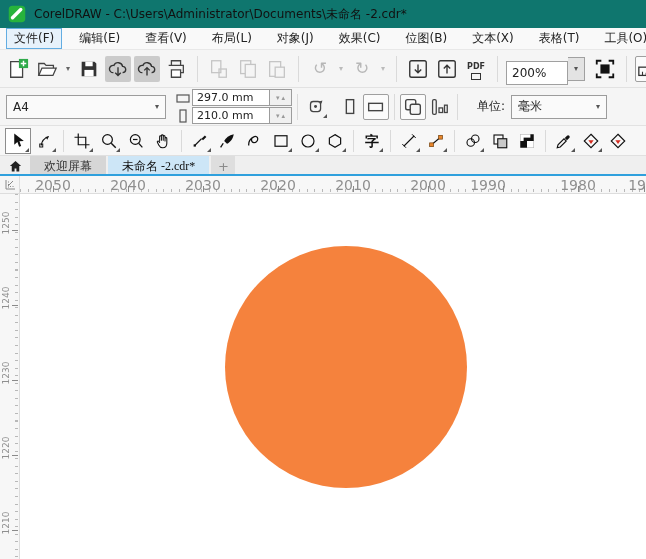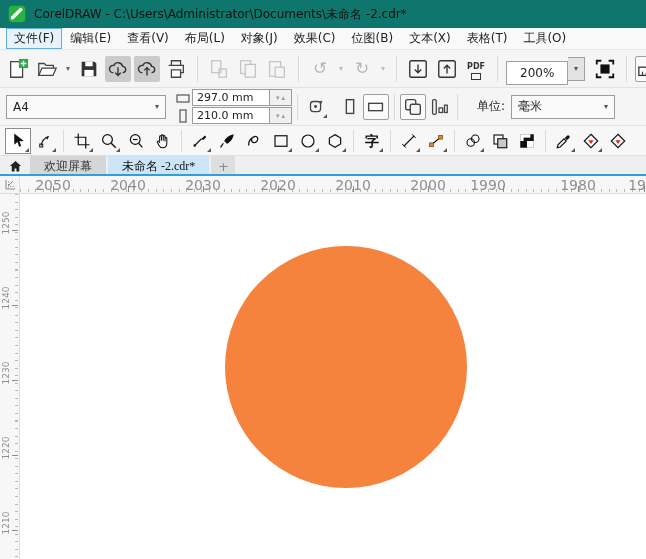--- a/index.html
+++ b/index.html
@@ -7,38 +7,38 @@
   body { font-family:"DejaVu Sans","Liberation Sans",sans-serif; font-size:12px; color:#222; background:#fff; }
   .app { position:relative; width:646px; height:559px; background:#fff; }
 
   
   .titlebar { height:28px; display:flex; align-items:center; gap:8px; padding:0 8px; background:#0f766e; }
   .corel-logo { width:18px; height:18px; flex:0 0 auto; }
   .title-text { font-size:12px; color:#111; white-space:nowrap; }
 
   
   .menubar { height:22px; display:flex; align-items:center; padding:0 6px; background:#f9f9f9; border-bottom:1px solid #e8e8e8; }
-  .menu-item { padding:1px 7px; border:1px solid transparent; white-space:nowrap; }
+  .menu-item { padding:1px 7px; margin-right:9px; border:1px solid transparent; white-space:nowrap; }
   .menu-item.hl { border:1px solid #63ade2; background:#e7f2fb; }
 
   
   .toolbar { height:38px; display:flex; align-items:center; padding:0 5px; gap:3px; background:#f5f5f5; border-bottom:1px solid #e2e2e2; }
   .tbtn { width:26px; height:26px; display:flex; align-items:center; justify-content:center; border:1px solid transparent; border-radius:2px; position:relative; flex:0 0 auto; }
   .tbtn.pressed { background:#cbcbcb; }
   .tbtn.bordered { border:1px solid #9f9f9f; background:#fbfbfb; }
   .tbtn.disabled { opacity:.38; }
   .caret { width:10px; font-size:8px; color:#666; text-align:center; flex:0 0 auto; }
   .caret.disabled { opacity:.4; }
   .vsep { width:1px; height:26px; background:#dadada; margin:0 5px; flex:0 0 auto; }
   .glyph-undo { font-size:17px; color:#555; line-height:1; }
   .pdf-glyph { font-size:8px; font-weight:bold; color:#333; line-height:1; text-align:center; }
   .pdf-box { display:block; width:10px; height:7px; border:1px solid #333; margin:1px auto 0; }
 
   .combo { display:flex; align-items:center; height:24px; flex:0 0 auto; }
-  .combo .val { width:62px; height:24px; border:1px solid #a0a0a0; background:#fff; display:flex; align-items:center; padding:0 13px; font-size:12px;margin-top:8px; }
+  .combo .val { width:62px; height:24px; border:1px solid #a0a0a0; background:#fff; display:flex; align-items:center; padding:0 5px; font-size:12px;margin-top:8px; }
   .combo .btn { width:17px; height:24px; border:1px solid #a0a0a0; border-left:none; background:#e3e3e3; display:flex; align-items:center; justify-content:center; font-size:8px; color:#555; }
 
   
   .propbar { height:38px; display:flex; align-items:center; padding:0 6px; background:#f5f5f5; border-bottom:1px solid #e2e2e2; }
   .select { height:24px; border:1px solid #9c9c9c; background:#fafafa; display:flex; align-items:center; justify-content:space-between; padding:0 6px; flex:0 0 auto; }
   .select .sv { white-space:nowrap; }
   .select .sc { font-size:8px; color:#555; margin-left:6px; }
   .sizegrp { display:flex; flex-direction:column; gap:1px; margin-left:10px; flex:0 0 auto; }
   .sizerow { display:flex; align-items:center; height:17px; }
   .dim-icon { width:14px; height:14px; margin-right:2px; }
@@ -270,21 +270,21 @@
     </div>
     <div class="tbtn">
       <svg width="22" height="22" viewBox="0 0 24 24">
         <rect x="5" y="4" width="4" height="16" rx="1.5" fill="none" stroke="#444" stroke-width="1.4"></rect>
         <rect x="12" y="13" width="4" height="5" fill="none" stroke="#444" stroke-width="1.4"></rect>
         <rect x="18" y="10" width="3" height="8" fill="none" stroke="#444" stroke-width="1.4"></rect>
       </svg>
     </div>
     <div class="vsep"></div>
     <span class="units-label">单位:</span>
-    <div class="select" style="width:104px">
+    <div class="select" style="width:96px">
       <span class="sv">毫米</span>
       <span class="sc">▾</span>
     </div>
   </div>
 
   <div class="toolbox">
     <div class="tool sel">
       <svg width="18" height="18" viewBox="0 0 24 24">
         <path d="M7 2v15l4.2-3.7 2.3 6.2 2.7-1-2.3-6.1 5.9-.5z" fill="#111"></path>
       </svg>

